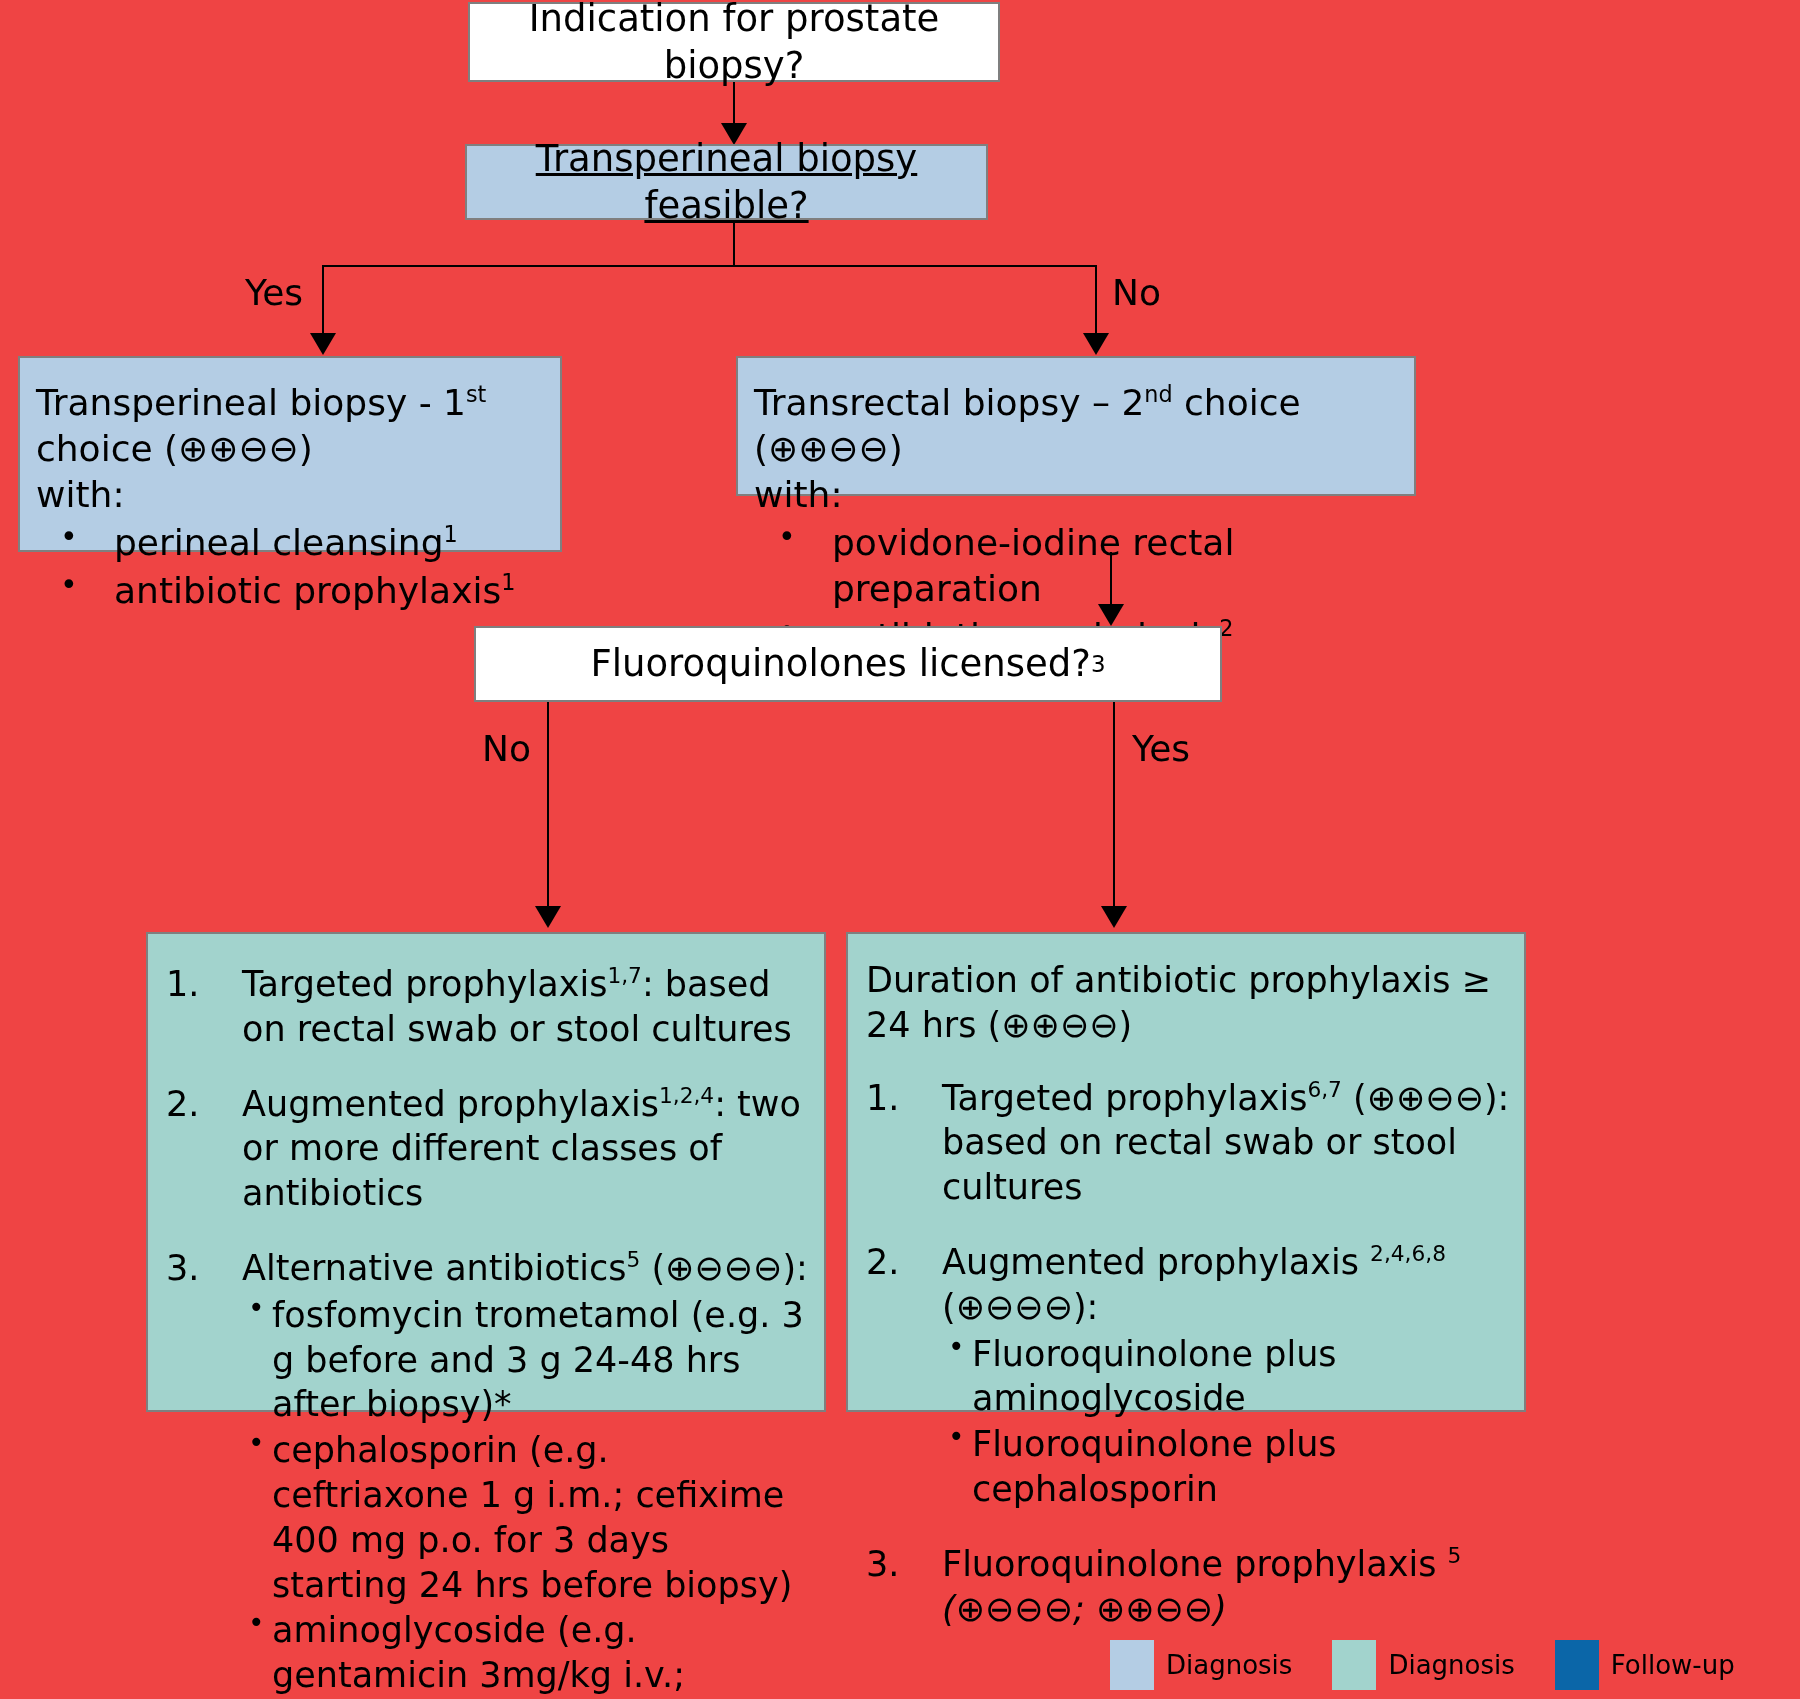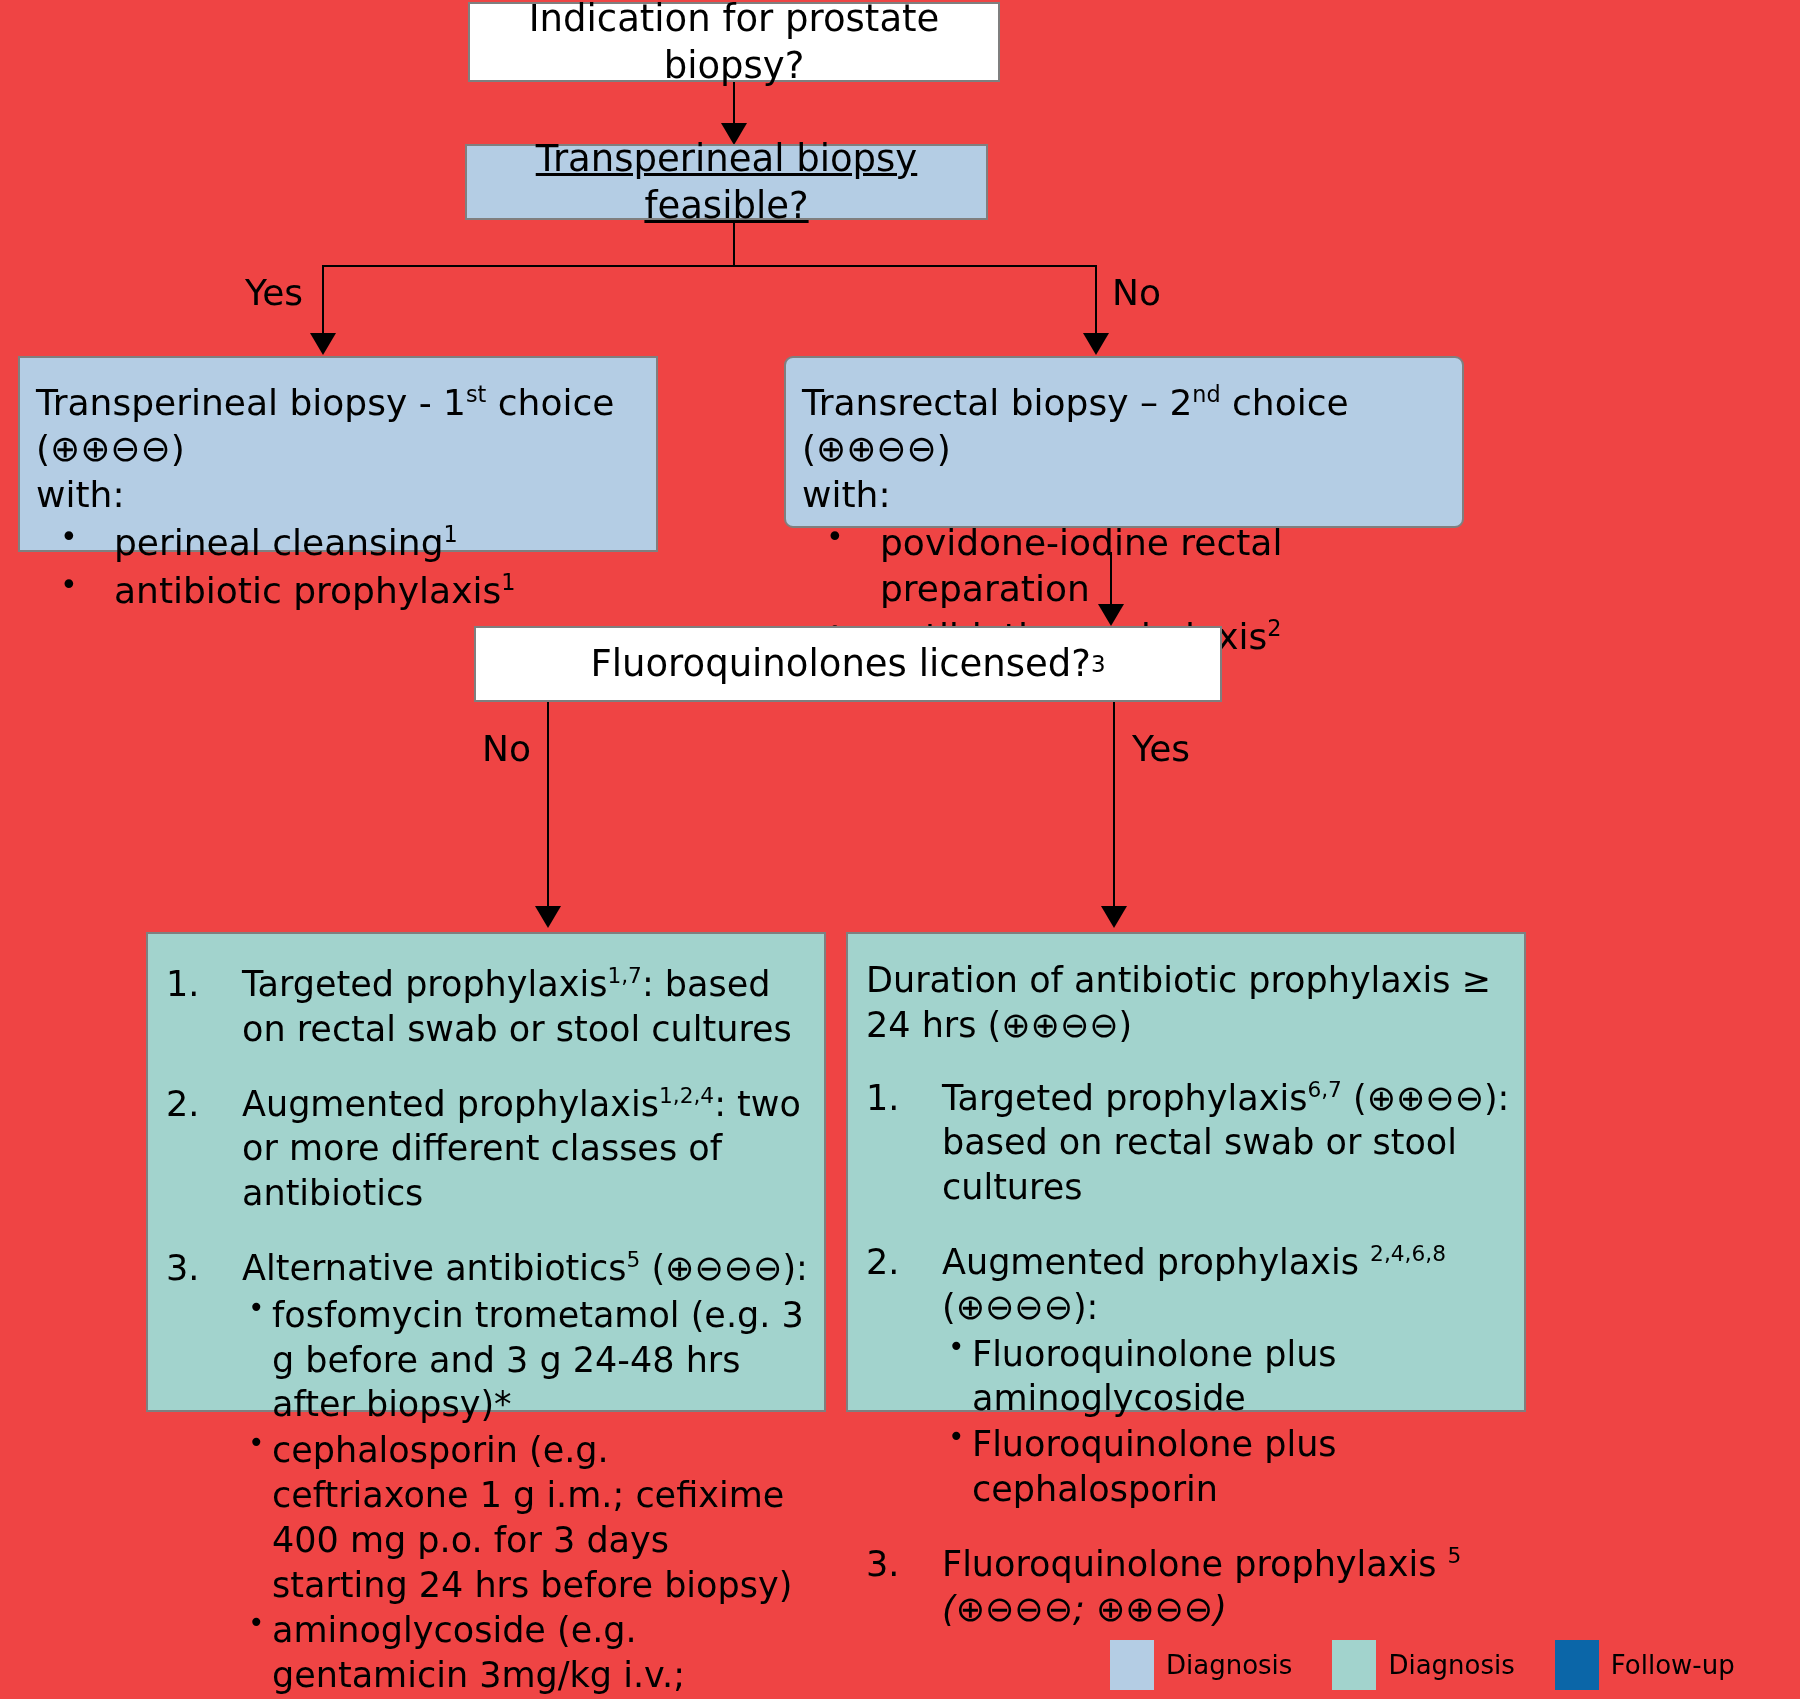--- a/index.html
+++ b/index.html
@@ -165,34 +165,34 @@
   <div class="vline" style="left:733px; top:220px; height:46px;"></div>
   <div class="hline" style="left:322px; top:265px; width:774px;"></div>
   <div class="vline" style="left:322px; top:265px; height:72px;"></div>
   <div class="arrowhead" style="left:310px; top:333px;"></div>
   <div class="vline" style="left:1095px; top:265px; height:72px;"></div>
   <div class="arrowhead" style="left:1083px; top:333px;"></div>
 
   <div class="edge-label" style="left:245px; top:272px;">Yes</div>
   <div class="edge-label" style="left:1112px; top:272px;">No</div>
 
-  <div class="node blue" style="left:18px; top:356px; width:640px; height:196px;">
+  <div class="node blue" style="left:18px; top:356px; width:544px; height:196px;">
     <div class="boxbody">
       <div class="head">
         <span>Transperineal biopsy - 1</span><sup>st</sup><span> choice (⊕⊕⊖⊖)</span>
       </div>
       <div class="with">with:</div>
       <ul class="dots">
         <li><span>perineal cleansing</span><sup>1</sup></li>
         <li><span>antibiotic prophylaxis</span><sup>1</sup></li>
       </ul>
     </div>
   </div>
 
-  <div class="node blue" style="left:784px; top:356px; width:680px; height:172px;border-radius:9px;">
+  <div class="node blue" style="left:736px; top:356px; width:680px; height:140px;">
     <div class="boxbody">
       <div class="head">
         <span>Transrectal biopsy – 2</span><sup>nd</sup><span> choice (⊕⊕⊖⊖)</span>
       </div>
       <div class="with">with:</div>
       <ul class="dots">
         <li><span>povidone-iodine rectal preparation</span><sup></sup></li>
         <li><span>antibiotic prophylaxis</span><sup>2</sup></li>
       </ul>
     </div>

